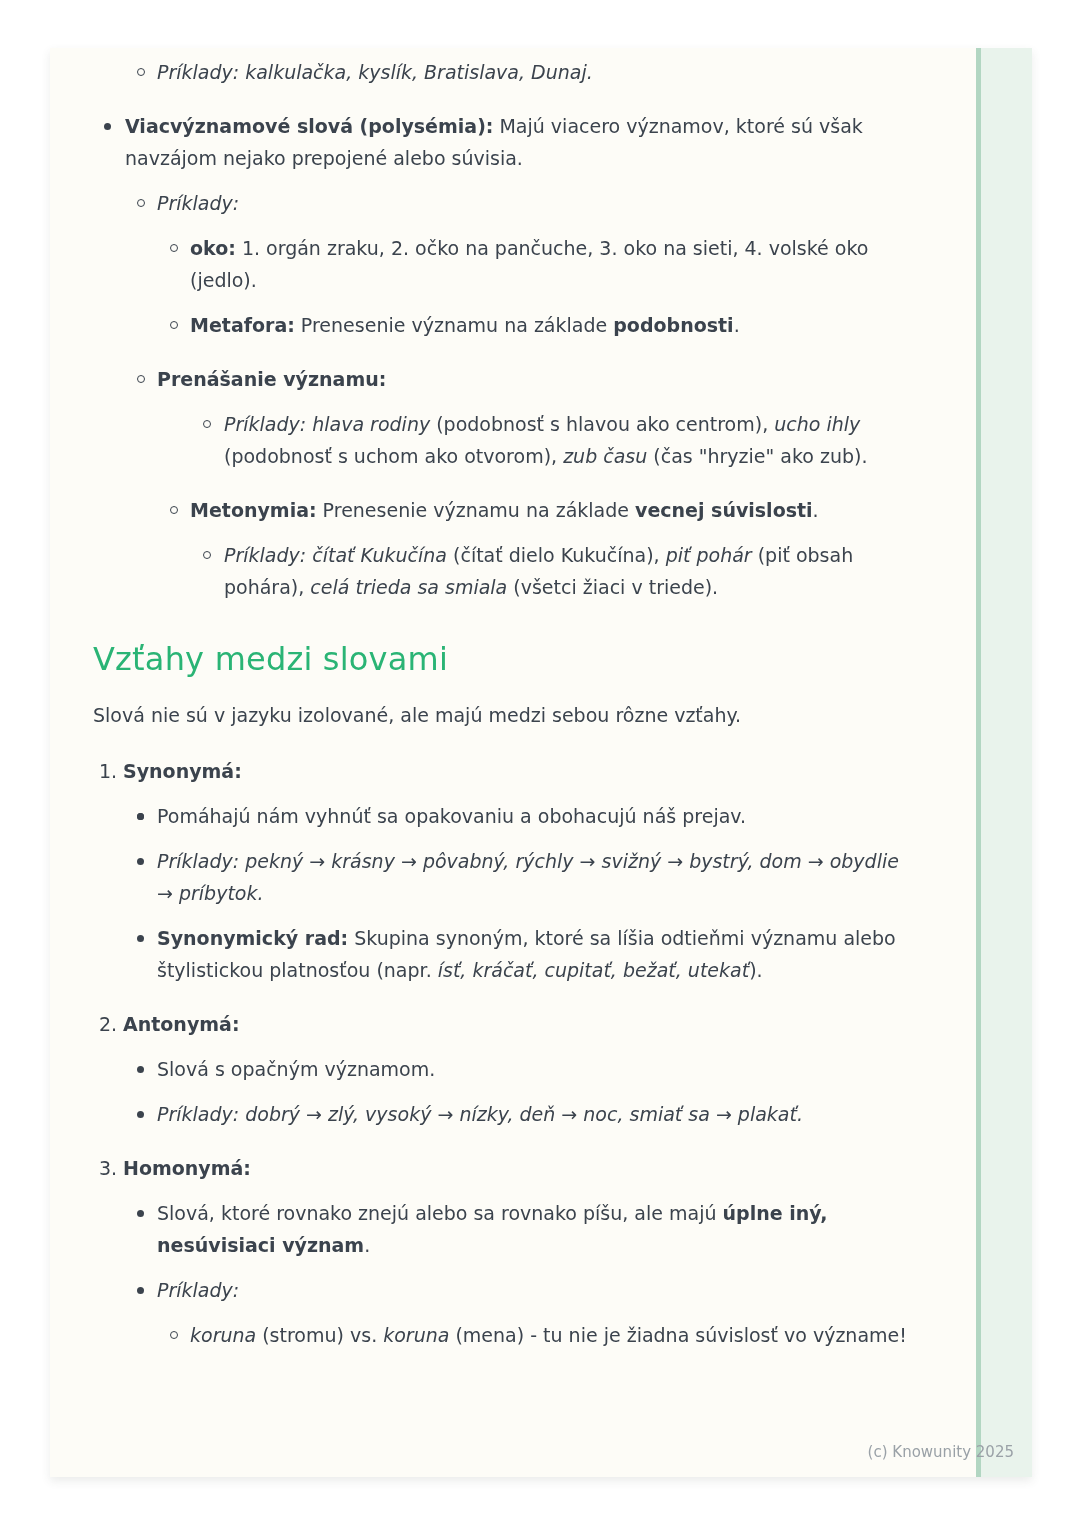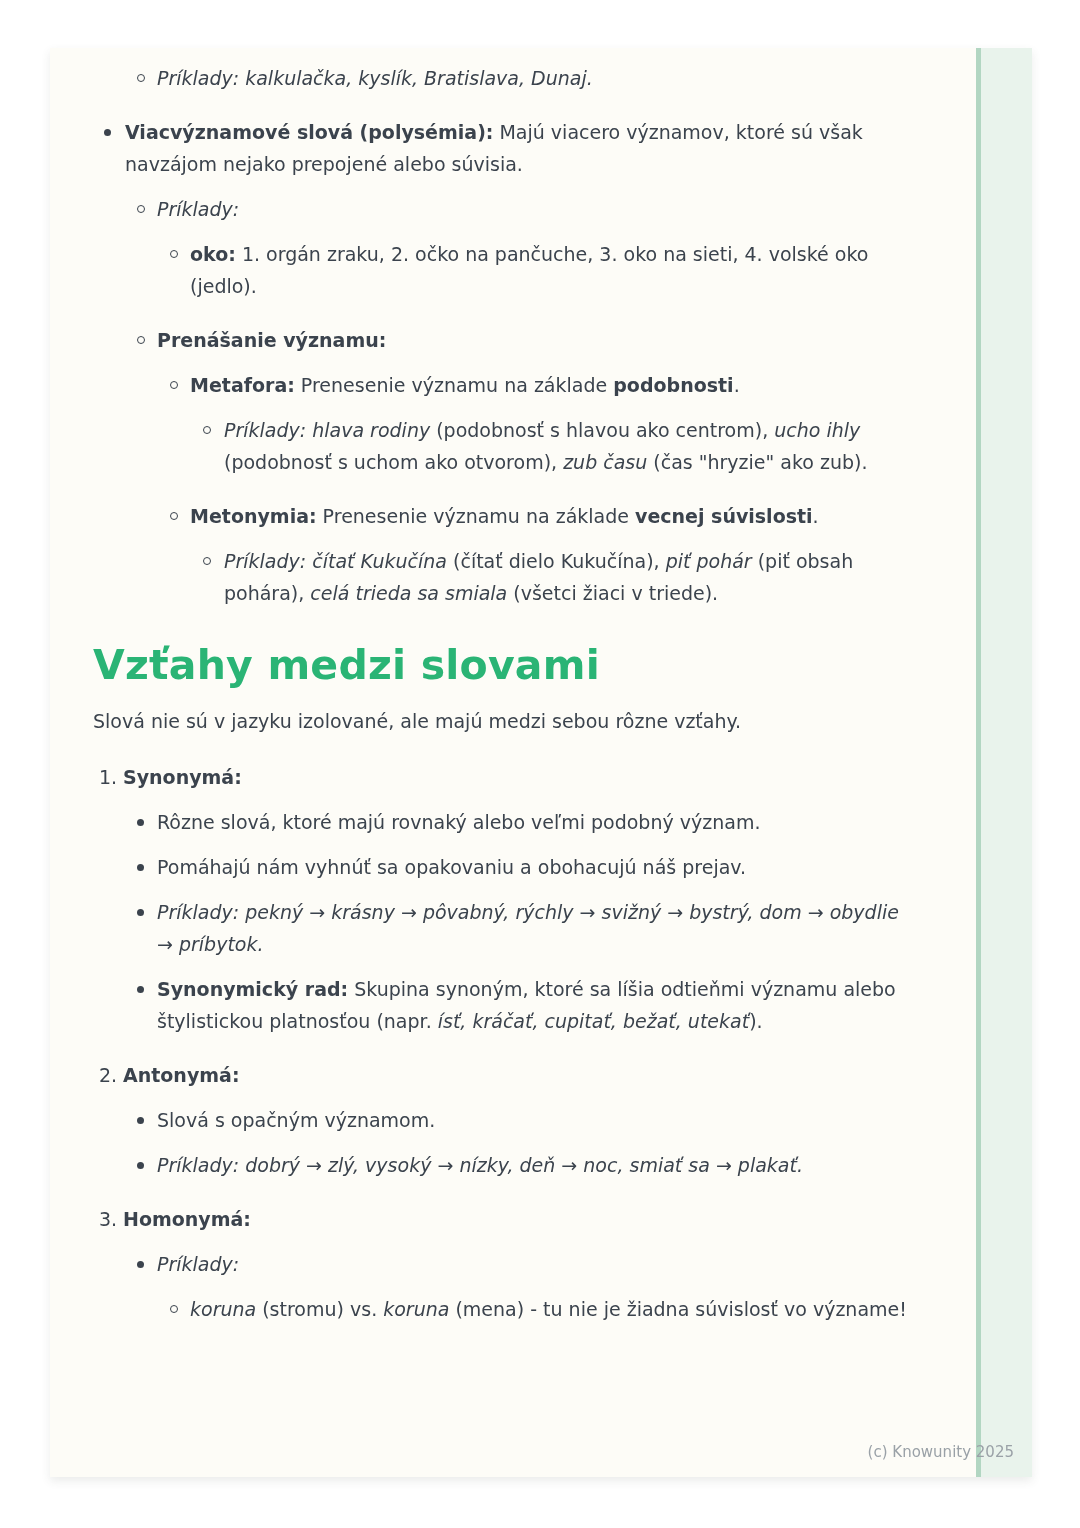--- a/index.html
+++ b/index.html
@@ -18,73 +18,74 @@
     background:var(--stripe-fill,#e9f3ec);
     border-left:5px solid var(--stripe-edge,#b2d6c2);
     z-index:1;
   }
   .content{
     position:absolute;left:0;top:0;right:0;
     padding:8px 120px 0 43px;
     font-size:19px;line-height:32px;
     z-index:2;
   }
-  .li{position:relative;margin:6px 0 13px 0;}
+  .li{position:relative;margin:0 0 13px 0;}
   .gap{margin-top:22px;}
   .lvl-num{padding-left:30px;}
   .lvl-1{padding-left:32px;}
   .lvl-2{padding-left:64px;}
   .lvl-3{padding-left:97px;}
   .lvl-4{padding-left:131px;}
   .marker{position:absolute;top:0;color:inherit;}
   .marker.disc{width:7px;height:7px;border-radius:50%;background:currentColor;top:13px;}
   .marker.circle{width:6px;height:6px;border:1.9px solid currentColor;border-radius:50%;background:transparent;top:12px;}
   .marker.num{left:6px;top:0;font-weight:400;}
   .lvl-1 .marker{left:11px;}
   .lvl-2 .marker{left:44px;}
   .lvl-3 .marker{left:77px;}
   .lvl-4 .marker{left:110px;}
   .b{font-weight:700;}
   .i{font-style:italic;}
   .heading{
     color:var(--accent,#2ab475);
-    font-size:41px;font-weight:700;line-height:44px;
+    font-size:32px;font-weight:400;line-height:44px;
     margin:34px 0 18px 0;letter-spacing:.2px;
   }
   .para{margin:0 0 24px 0;}
   .footer{
     position:absolute;right:18px;bottom:14px;z-index:3;
     font-size:15px;color:var(--footer-text,#9aa1a7);line-height:22px;
   }
 </style>
 </head>
 <body>
 
 <div>
   <div class="sheet">
     <div class="stripe"></div>
     <div class="content">
         <div class="li lvl-2"><span class="marker circle"></span><span><span class="i">Príklady: kalkulačka, kyslík, Bratislava, Dunaj.</span></span></div>
         <div class="li lvl-1 gap"><span class="marker disc"></span><span><span class="b ">Viacvýznamové slová (polysémia):</span><span class=""> Majú viacero významov, ktoré sú však navzájom nejako prepojené alebo súvisia.</span></span></div>
         <div class="li lvl-2"><span class="marker circle"></span><span><span class="i">Príklady:</span></span></div>
         <div class="li lvl-3"><span class="marker circle"></span><span><span class="b ">oko:</span><span class=""> 1. orgán zraku, 2. očko na pančuche, 3. oko na sieti, 4. volské oko (jedlo).</span></span></div>
+        <div class="li lvl-3"><span class="marker circle"></span><span><span class="b ">Metafora:</span><span class=""> Prenesenie významu na základe </span><span class="b ">podobnosti</span><span class="">.</span></span></div>
         <div class="li lvl-2 gap"><span class="marker circle"></span><span><span class="b ">Prenášanie významu:</span></span></div>
-        <div class="li lvl-3"><span class="marker circle"></span><span><span class="b ">Metafora:</span><span class=""> Prenesenie významu na základe </span><span class="b ">podobnosti</span><span class="">.</span></span></div>
         <div class="li lvl-4"><span class="marker circle"></span><span><span class="i">Príklady: hlava rodiny</span><span class=""> (podobnosť s hlavou ako centrom), </span><span class="i">ucho ihly</span><span class=""> (podobnosť s uchom ako otvorom), </span><span class="i">zub času</span><span class=""> (čas "hryzie" ako zub).</span></span></div>
         <div class="li lvl-3 gap"><span class="marker circle"></span><span><span class="b ">Metonymia:</span><span class=""> Prenesenie významu na základe </span><span class="b ">vecnej súvislosti</span><span class="">.</span></span></div>
         <div class="li lvl-4"><span class="marker circle"></span><span><span class="i">Príklady: čítať Kukučína</span><span class=""> (čítať dielo Kukučína), </span><span class="i">piť pohár</span><span class=""> (piť obsah pohára), </span><span class="i">celá trieda sa smiala</span><span class=""> (všetci žiaci v triede).</span></span></div>
         <h2 class="heading">Vzťahy medzi slovami</h2>
         <p class="para">Slová nie sú v jazyku izolované, ale majú medzi sebou rôzne vzťahy.</p>
         <div class="li lvl-num gap"><span class="marker num">1.</span><span><span class="b ">Synonymá:</span></span></div>
-        <div class="li lvl-2"><span class="marker disc"></span><span><span class="">Rôzne slová, ktoré majú rovnaký alebo veľmi podobný význam.</span></span></div>
+        <div class="li lvl-2"><span class="marker disc"></span></div>
         <div class="li lvl-2"><span class="marker disc"></span><span><span class="">Pomáhajú nám vyhnúť sa opakovaniu a obohacujú náš prejav.</span></span></div>
         <div class="li lvl-2"><span class="marker disc"></span><span><span class="i">Príklady: pekný → krásny → pôvabný, rýchly → svižný → bystrý, dom → obydlie → príbytok.</span></span></div>
         <div class="li lvl-2"><span class="marker disc"></span><span><span class="b ">Synonymický rad:</span><span class=""> Skupina synoným, ktoré sa líšia odtieňmi významu alebo štylistickou platnosťou (napr. </span><span class="i">ísť, kráčať, cupitať, bežať, utekať</span><span class="">).</span></span></div>
         <div class="li lvl-num gap"><span class="marker num">2.</span><span><span class="b ">Antonymá:</span></span></div>
         <div class="li lvl-2"><span class="marker disc"></span><span><span class="">Slová s opačným významom.</span></span></div>
         <div class="li lvl-2"><span class="marker disc"></span><span><span class="i">Príklady: dobrý → zlý, vysoký → nízky, deň → noc, smiať sa → plakať.</span></span></div>
         <div class="li lvl-num gap"><span class="marker num">3.</span><span><span class="b ">Homonymá:</span></span></div>
+        <div class="li lvl-2"><span class="marker disc"></span><span><span class="">Slová, ktoré rovnako znejú alebo sa rovnako píšu, ale majú </span><span class="b ">úplne iný, nesúvisiaci význam</span><span class="">.</span></span></div>
         <div class="li lvl-2"><span class="marker disc"></span><span><span class="i">Príklady:</span></span></div>
         <div class="li lvl-3"><span class="marker circle"></span><span><span class="i">koruna</span><span class=""> (stromu) vs. </span><span class="i">koruna</span><span class=""> (mena) - tu nie je žiadna súvislosť vo význame!</span></span></div>
       </div>
     <div class="footer">(c) Knowunity 2025</div>
   </div>
 </div>
 
 </body></html>

